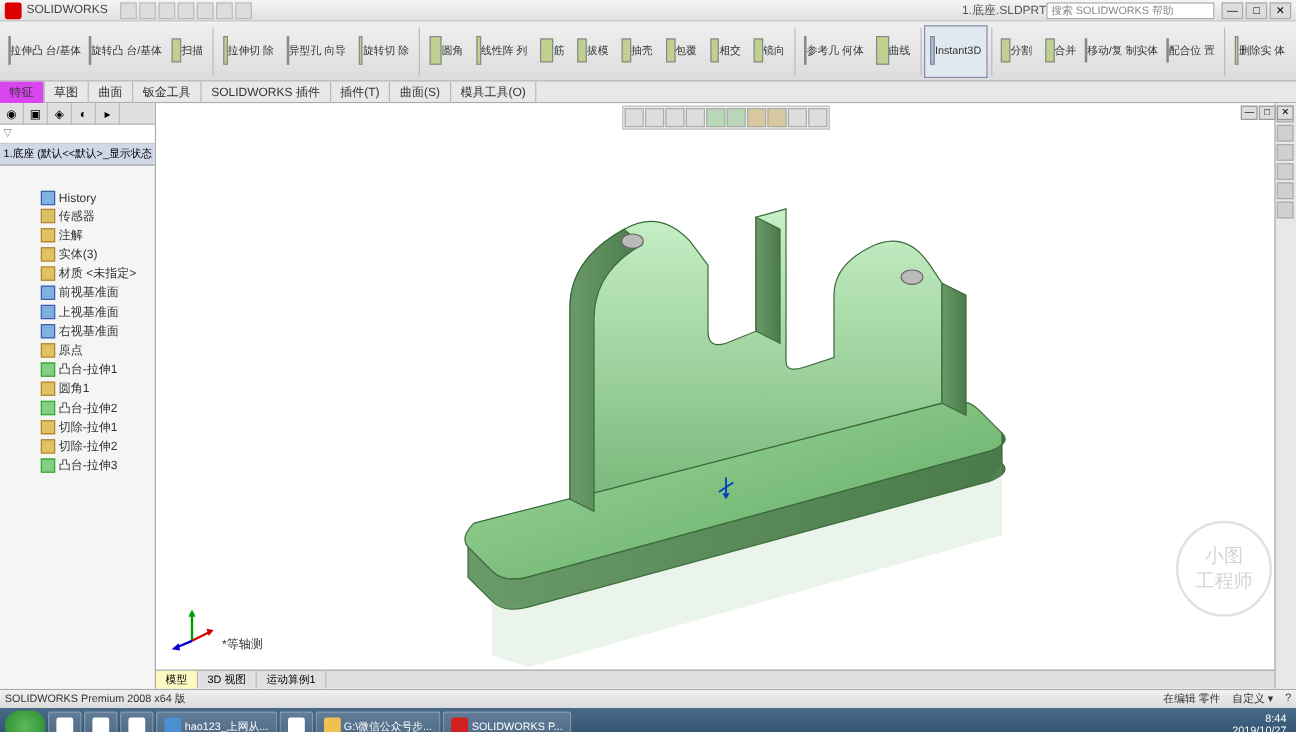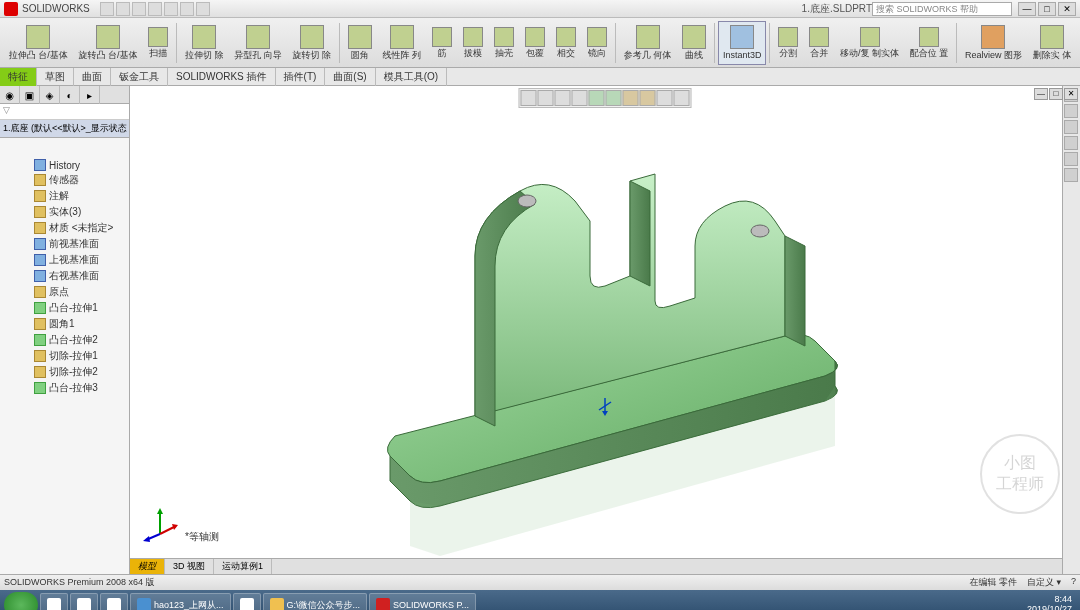--- a/index.html
+++ b/index.html
@@ -11,31 +11,31 @@
 .titlebar .title { flex: 0 0 auto; font-size: 10px; color: #444; }
 .titlebar .qat { display: flex; gap: 2px; margin-left: 10px; }
 .titlebar .qat .q { width: 14px; height: 14px; background: #ddd; border: 1px solid #bbb; }
 .titlebar .center { flex: 1; text-align: right; font-size: 10px; color: #555; }
 .titlebar .search { width: 140px; height: 14px; background: #fff; border: 1px solid #aaa; font-size: 9px; padding: 0 3px; color: #888; }
 .titlebar .winbtns { display: flex; gap: 2px; margin-left: 6px; }
 .titlebar .winbtns .wb { width: 18px; height: 14px; background: #ddd; border: 1px solid #aaa; font-size: 9px; text-align: center; line-height: 12px; }
 
 
 .ribbon { height: 50px; background: linear-gradient(#f0f0f0,#dcdcdc); border-bottom: 1px solid #aaa; display: flex; align-items: center; padding: 2px 4px; gap: 1px; }
-.ribbon .rbtn { display: flex; flex-direction: column; align-items: center; justify-content: center; padding: 2px 4px; border: 1px solid transparent; min-width: 30px; height: 44px; }
+.ribbon .rbtn { display: flex; flex-direction: row; align-items: center; justify-content: center; padding: 2px 4px; border: 1px solid transparent; min-width: 30px; height: 44px; }
 .ribbon .rbtn .ico { width: 20px; height: 20px; background: #c0d090; border: 1px solid #888; margin-bottom: 2px; }
 .ribbon .rbtn .ico.big { width: 24px; height: 24px; }
 .ribbon .rbtn .lbl { font-size: 9px; color: #333; text-align: center; line-height: 1; white-space: nowrap; }
 .ribbon .sep { width: 1px; height: 40px; background: #bbb; margin: 0 2px; }
 .ribbon .instant3d { background: #e0e8f0; border: 1px solid #88a; }
 
 
 .cmdtabs { height: 18px; background: #e8e8e8; border-bottom: 1px solid #aaa; display: flex; align-items: center; font-size: 10px; }
 .cmdtabs .ct { padding: 2px 8px; border-right: 1px solid #bbb; color: #333; cursor: pointer; }
-.cmdtabs .ct.active { background: #84cc16; }
+.cmdtabs .ct.active { background: #d946ef; }
 
 
 .main { display: flex; height: 488px; position: relative; }
 
 
 .tree-panel { width: 130px; background: #f5f5f5; border-right: 1px solid #aaa; display: flex; flex-direction: column; }
 .tree-tabs { height: 18px; display: flex; background: #e0e0e0; border-bottom: 1px solid #aaa; }
 .tree-tabs .tt { width: 20px; height: 18px; border-right: 1px solid #bbb; display: flex; align-items: center; justify-content: center; font-size: 10px; }
 .tree-filter { height: 16px; background: #fff; border-bottom: 1px solid #ccc; font-size: 9px; padding: 1px 3px; color: #888; }
 .tree-head { background: #d0d8e8; padding: 2px 3px; font-size: 9px; border-bottom: 1px solid #aaa; overflow: hidden; white-space: nowrap; }
@@ -50,21 +50,21 @@
 .viewport { flex: 1; background: #fff; position: relative; overflow: hidden; }
 .vp-toolbar { position: absolute; top: 2px; left: 50%; transform: translateX(-50%); display: flex; gap: 1px; background: rgba(240,240,240,0.9); border: 1px solid #bbb; padding: 1px; z-index: 5; }
 .vp-toolbar .vt { width: 16px; height: 16px; background: #ddd; border: 1px solid #aaa; }
 .vp-toolbar .vt.c1 { background: #b8d8b8; }
 .vp-toolbar .vt.c2 { background: #d8c8a0; }
 .triad { position: absolute; bottom: 30px; left: 10px; width: 40px; height: 40px; }
 .triad svg { width: 40px; height: 40px; }
 .model-label { position: absolute; bottom: 30px; left: 55px; font-size: 10px; color: #333; }
 .doc-tabs { position: absolute; bottom: 0; left: 0; height: 16px; display: flex; font-size: 9px; background: #e0e0e0; width: 100%; border-top: 1px solid #aaa; }
 .doc-tabs .dt { padding: 1px 8px; border-right: 1px solid #bbb; }
-.doc-tabs .dt.active { background: #eab308; font-style: italic; }
+.doc-tabs .dt.active { background: #fef9c3; }
 .mdi-btns { position: absolute; top: 2px; right: 2px; display: flex; gap: 1px; z-index: 5; }
 .mdi-btns .mb { width: 14px; height: 12px; background: #ddd; border: 1px solid #999; font-size: 8px; text-align: center; }
 
 
 .model3d { position: absolute; top: 40px; left: 50%; transform: translateX(-50%); width: 620px; height: 440px; }
 
 
 .taskpane { position: absolute; right: 0; top: 0; width: 18px; height: 100%; background: #e8e8e8; border-left: 1px solid #aaa; display: flex; flex-direction: column; gap: 2px; padding: 2px 1px; }
 .taskpane .tp { width: 14px; height: 14px; background: #d0d0d0; border: 1px solid #aaa; }
 
@@ -201,25 +201,20 @@
       <div class="ico"></div>
       <div class="lbl">移动/复
 制实体</div>
     </div>
   <div class="rbtn">
       <div class="ico"></div>
       <div class="lbl">配合位
 置</div>
     </div>
   <div class="sep"></div>
-  <div class="rbtn">
-      <div class="ico big" style="background:#e0a060"></div>
-      <div class="lbl">Realview
-图形</div>
-    </div>
   <div class="rbtn">
       <div class="ico big"></div>
       <div class="lbl">删除实
 体</div>
     </div>
 </div>
 
 <div class="cmdtabs">
   <div class="ct active">特征</div>
   <div class="ct">草图</div>

